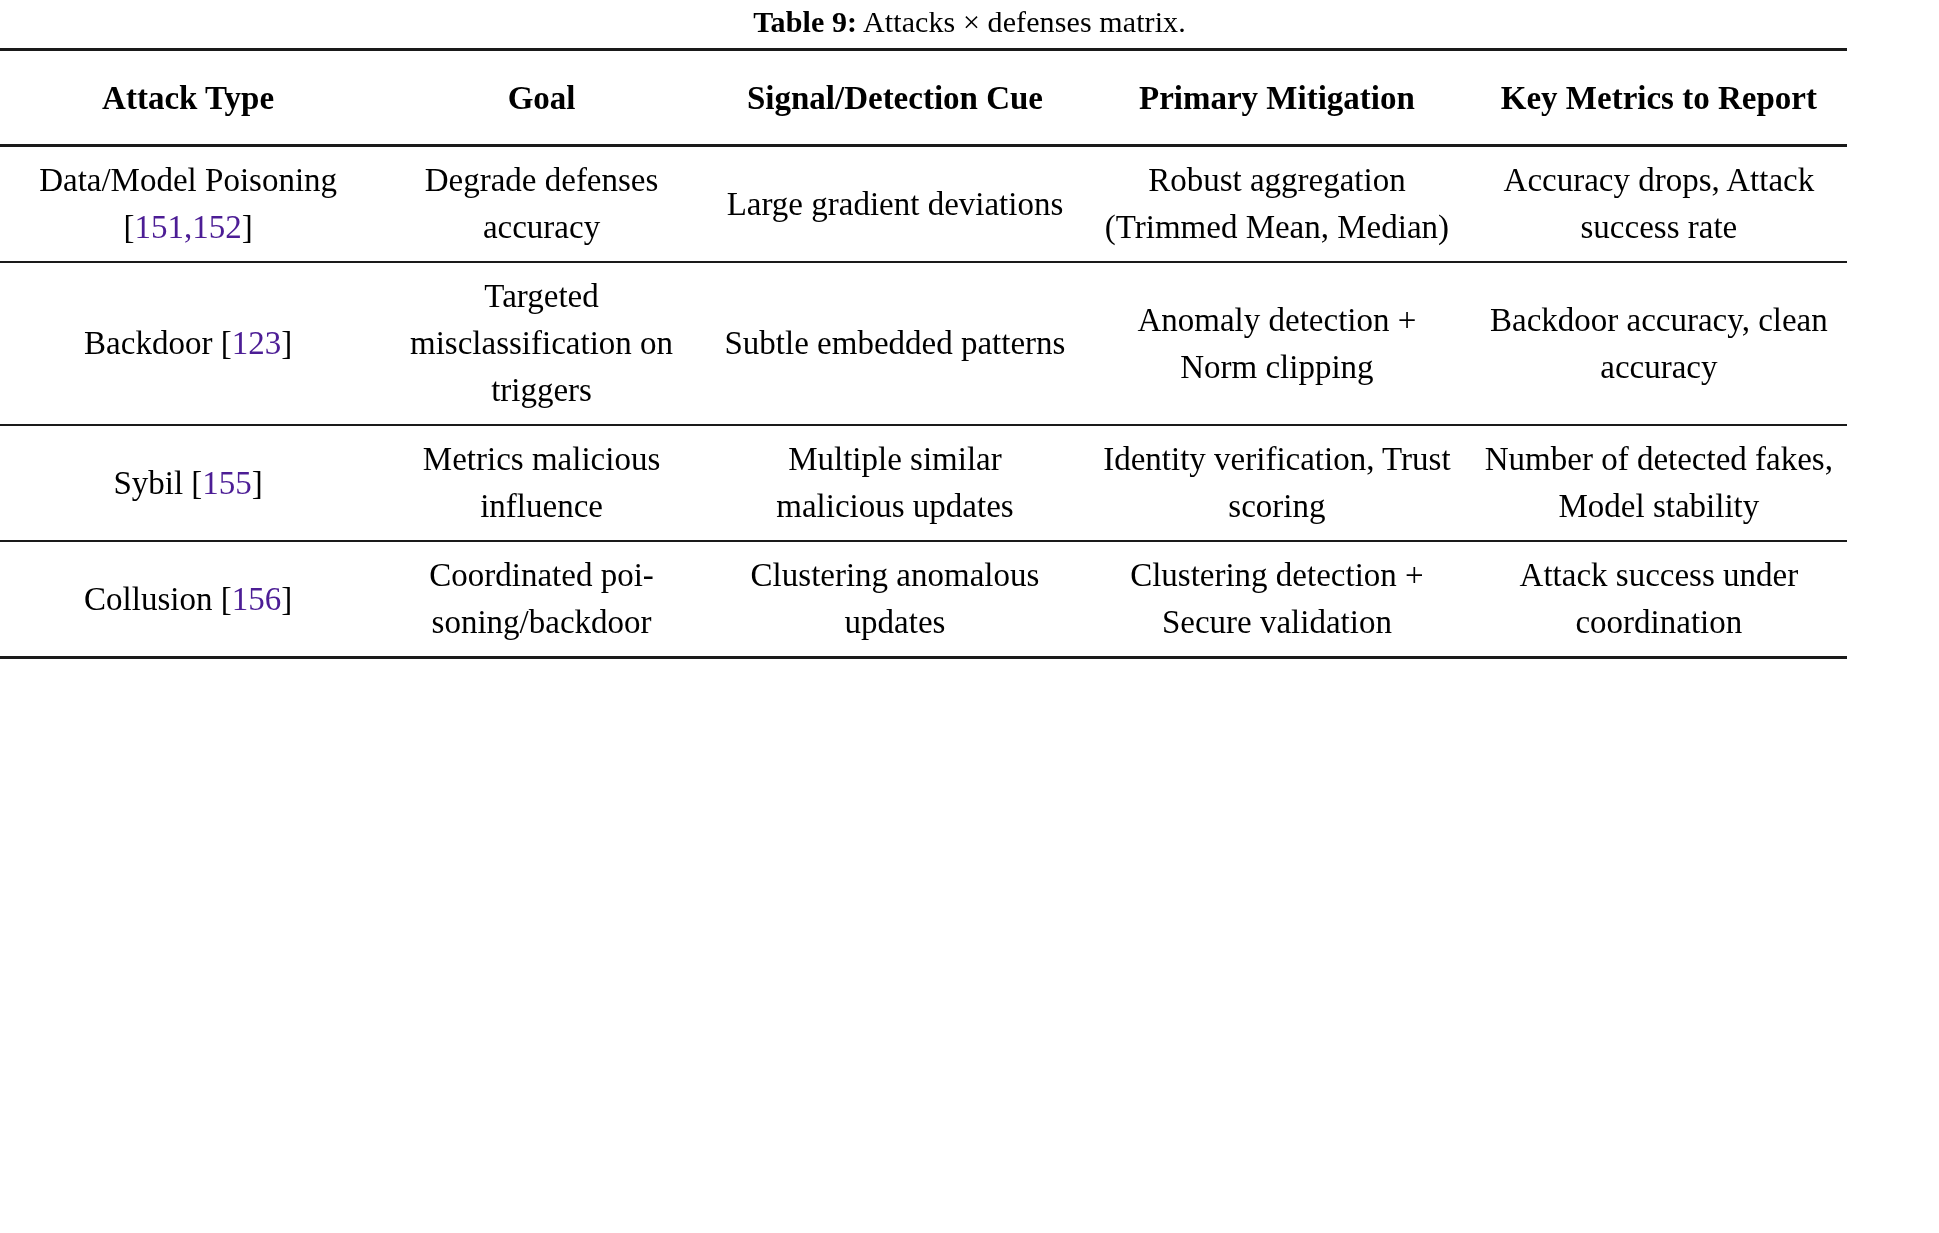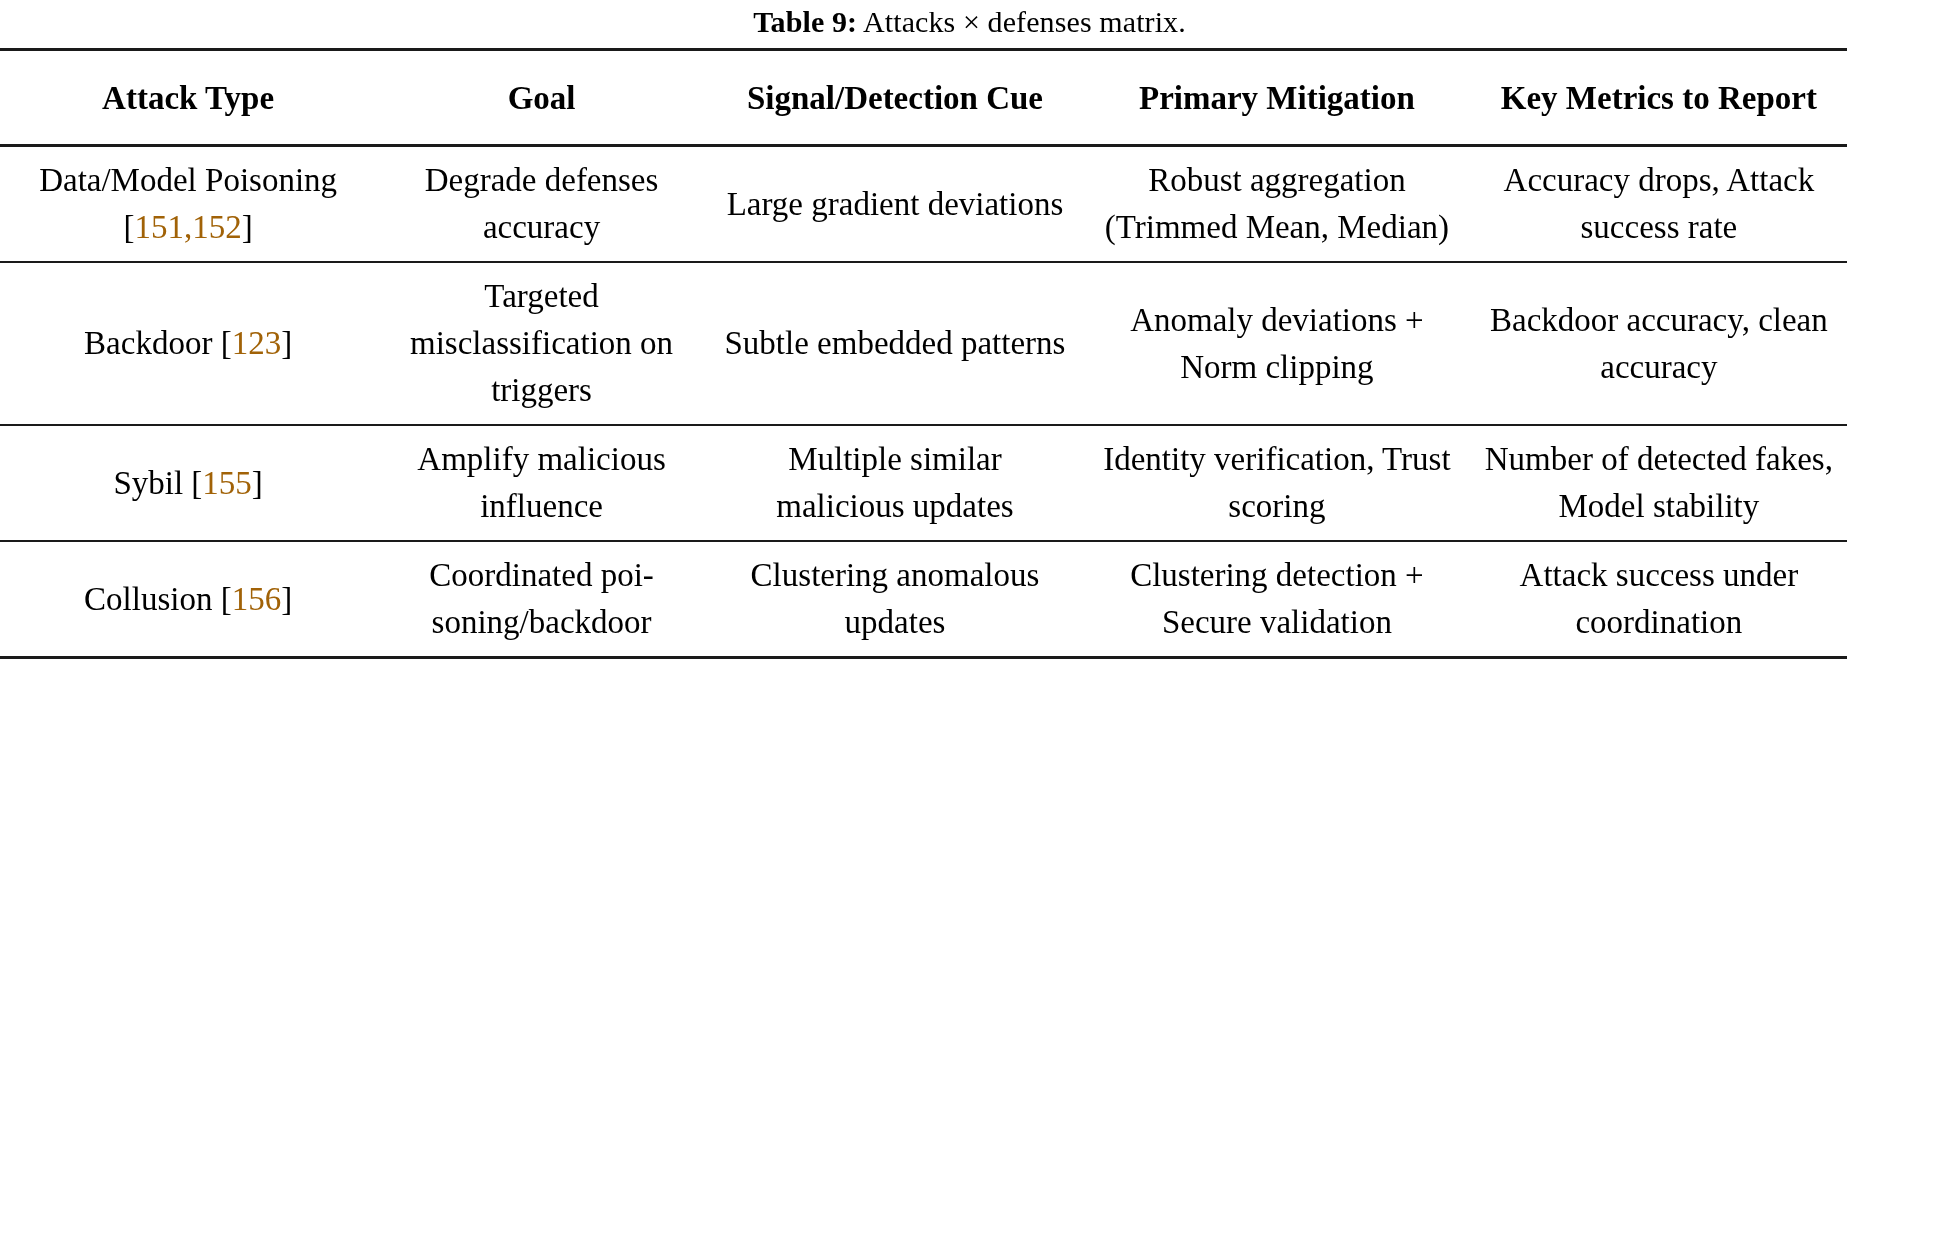--- a/index.html
+++ b/index.html
@@ -71,21 +71,21 @@
   }
   tbody tr td {
     padding-top: 18px;
     padding-bottom: 18px;
   }
   .cite {
     color: #000000;
     white-space: nowrap;
   }
   .cite .num {
-    color: #a16207;
+    color: #4c1d95;
   }
 </style>
 </head>
 <body>
 
 <div id="page">
 
   <div class="caption">
     <span class="cap-label">Table 9:</span><span> Attacks × defenses matrix.</span>
   </div>
@@ -120,31 +120,31 @@
         <td>Accuracy drops, Attack success rate</td>
       </tr>
 
       <tr>
         <td class="rule-row">
           <span>Backdoor</span>
           <span class="cite"><span>[</span><span class="num">123</span><span>]</span></span>
         </td>
         <td class="rule-row">Targeted misclassification on triggers</td>
         <td class="rule-row">Subtle embedded patterns</td>
-        <td class="rule-row">Anomaly deviations + Norm clipping</td>
+        <td class="rule-row">Anomaly detection + Norm clipping</td>
         <td class="rule-row">Backdoor accuracy, clean accuracy</td>
       </tr>
 
 
       <tr>
         <td class="rule-row">
           <span>Sybil</span>
           <span class="cite"><span>[</span><span class="num">155</span><span>]</span></span>
         </td>
-        <td class="rule-row">Amplify malicious influence</td>
+        <td class="rule-row">Metrics malicious influence</td>
         <td class="rule-row">Multiple similar malicious updates</td>
         <td class="rule-row">Identity verification, Trust scoring</td>
         <td class="rule-row">Number of detected fakes, Model stability</td>
       </tr>
 
       <tr>
         <td class="rule-row rule-bottom">
           <span>Collusion</span>
           <span class="cite"><span>[</span><span class="num">156</span><span>]</span></span>
         </td>

